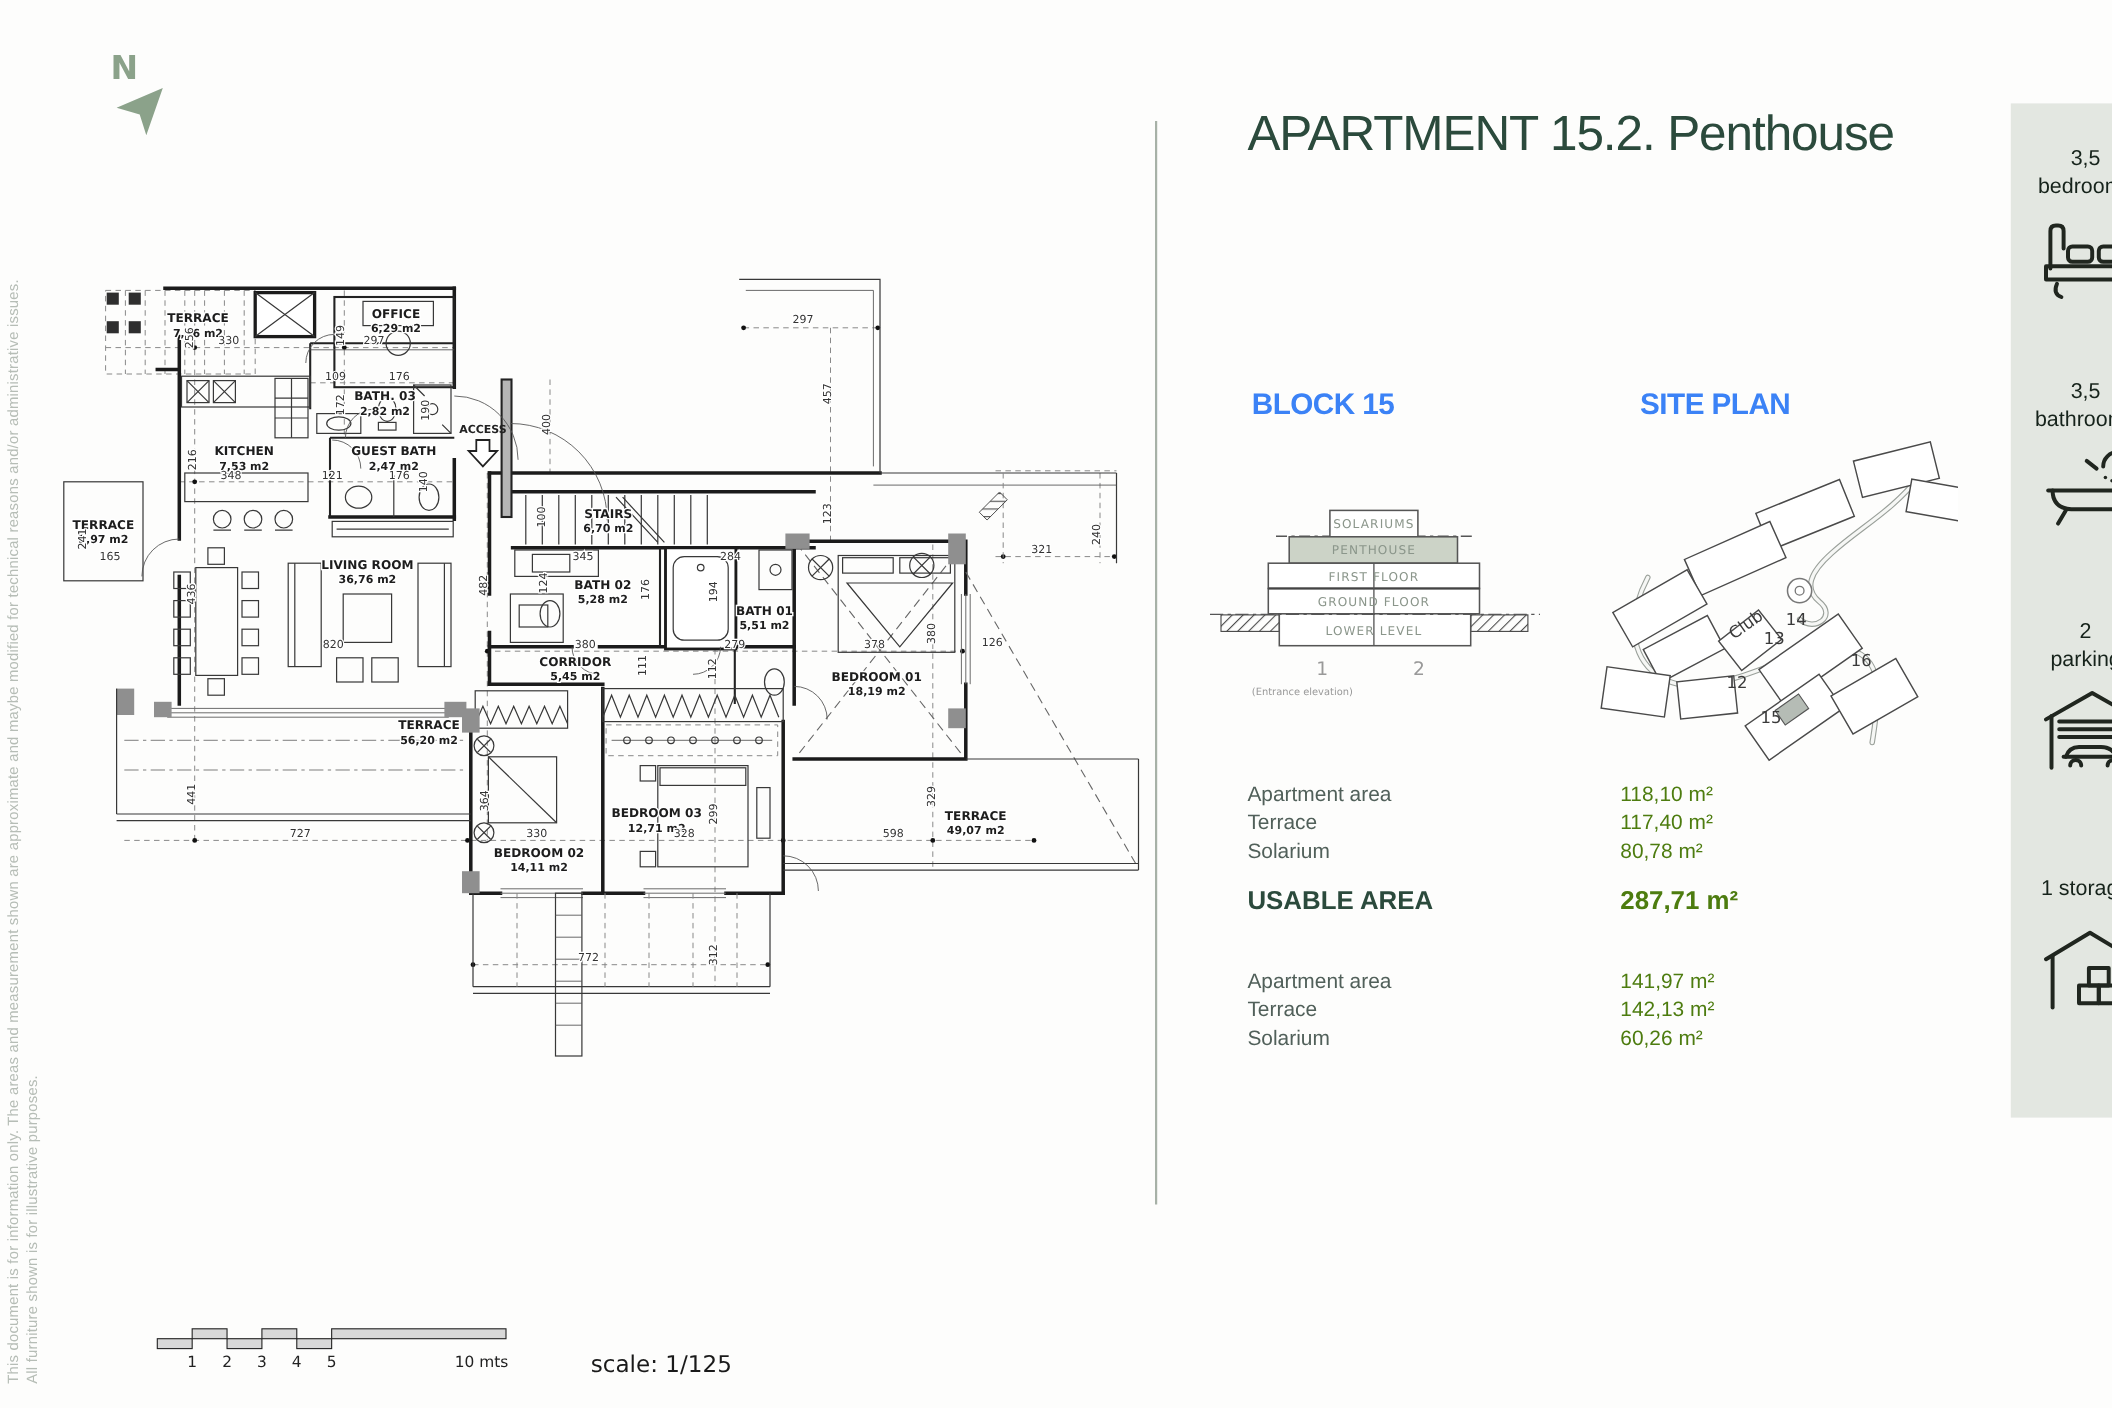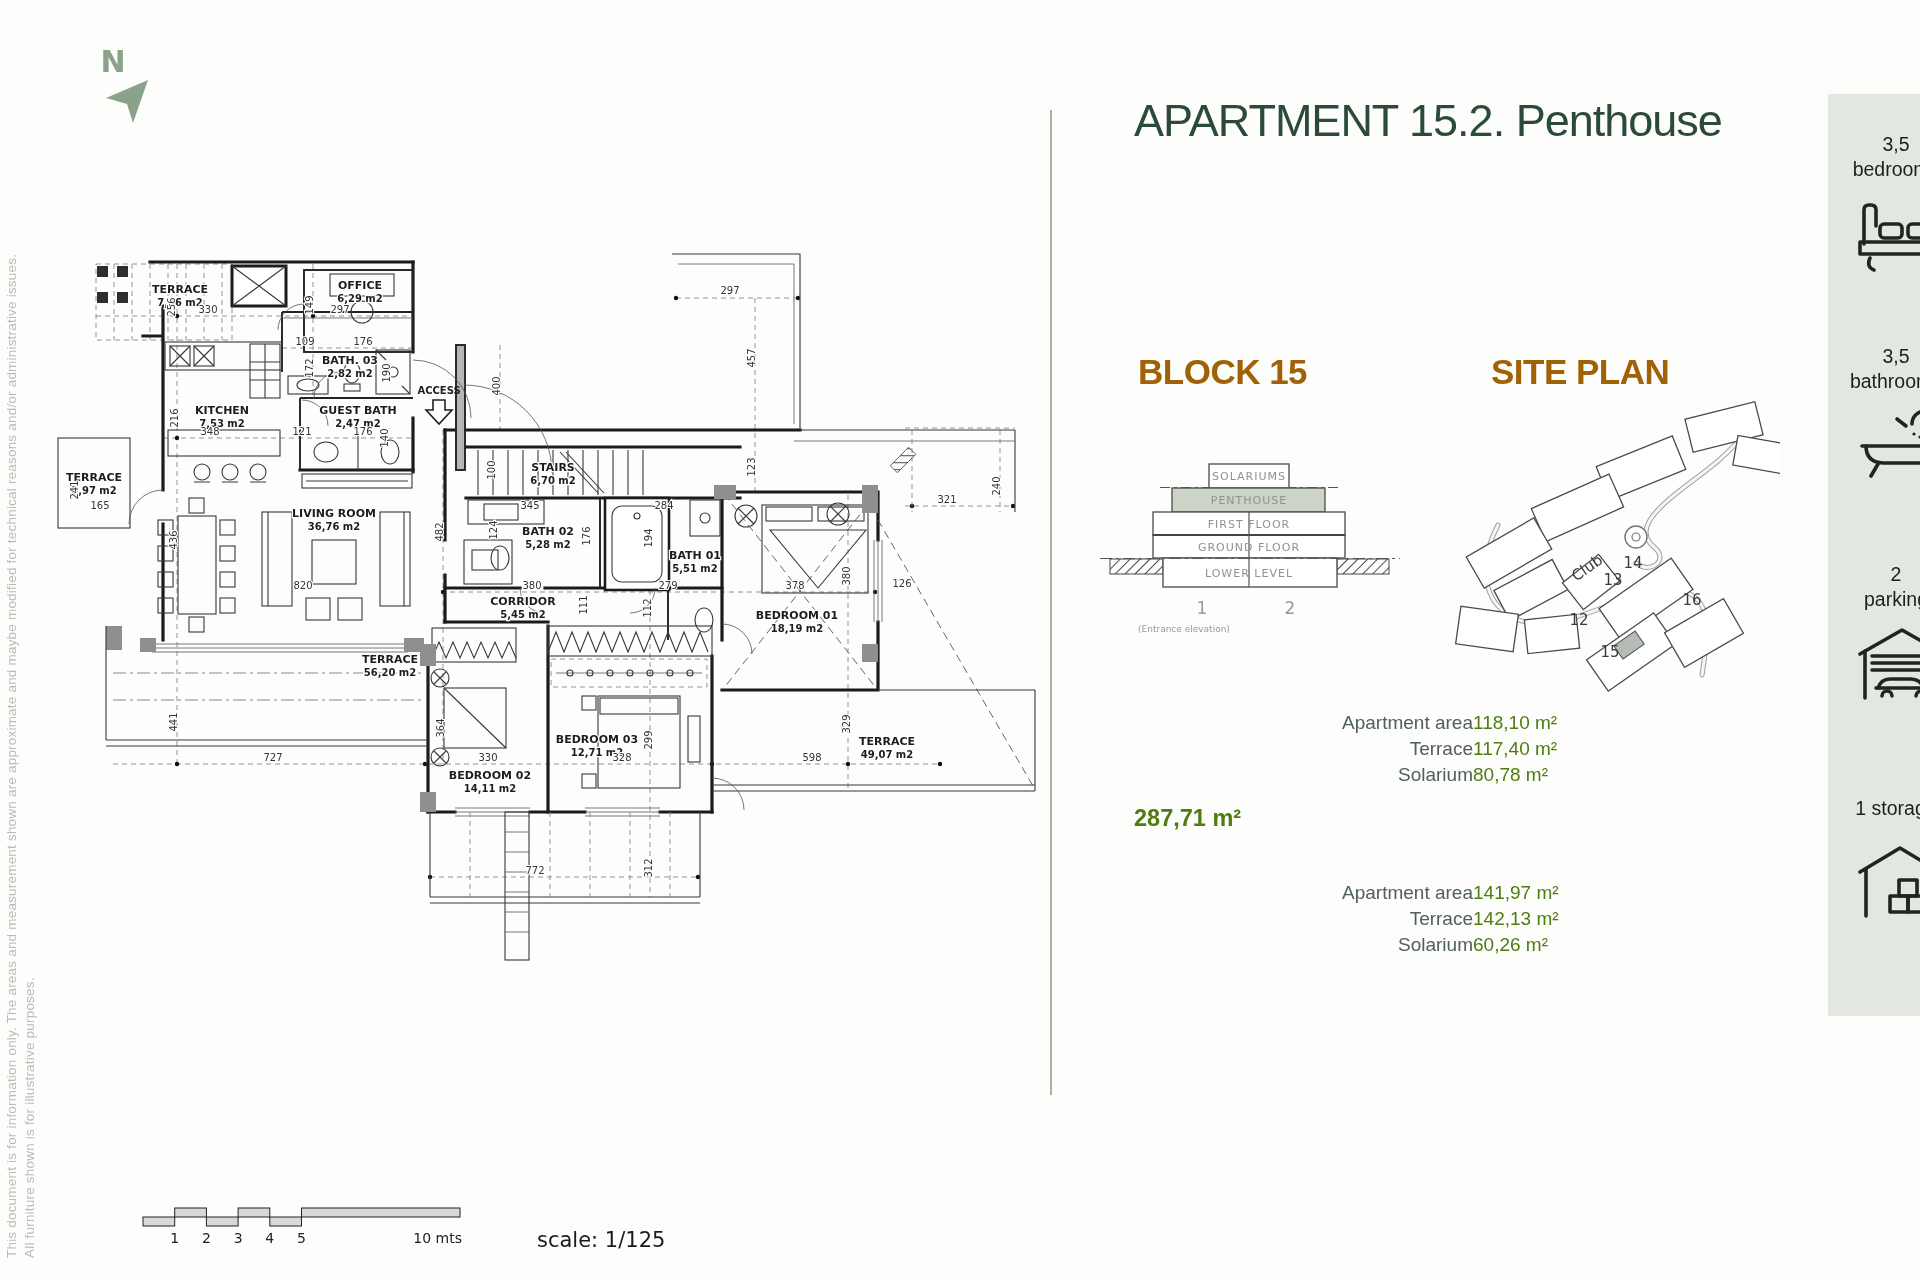--- a/index.html
+++ b/index.html
@@ -4,24 +4,24 @@
 <style>
   html,body{margin:0;padding:0;}
   body{width:1920px;height:1280px;position:relative;overflow:hidden;background:#fdfdfc;
        font-family:"Liberation Sans","DejaVu Sans",sans-serif;color:#222;}
   .abs{position:absolute;}
   
   .divider{left:1050px;top:110px;width:2px;height:985px;background:#a7b1a7;}
   .title-block{left:1134px;top:98px;}
   .title-block h1{margin:0;font-size:45px;line-height:1.0;font-weight:normal;letter-spacing:-1px;color:#2b4a3c;}
   .title-block h2{margin:9px 0 0 0;font-size:40px;line-height:1.0;font-weight:bold;letter-spacing:-0.5px;color:#95ab94;}
-  .sec-heading{font-size:35px;font-weight:bold;color:#a16207;letter-spacing:-0.5px;}
+  .sec-heading{font-size:27px;font-weight:bold;color:#3b82f6;letter-spacing:-0.5px;}
   .area-table{width:470px;font-size:19px;}
   .area-table .row{display:flex;height:26px;line-height:26px;}
-  .area-table .lbl{width:339px;color:#51605a;text-align:right;}
+  .area-table .lbl{width:339px;color:#51605a;}
   .area-table .val{color:#4d7c0f;}
   .area-table .total{display:flex;margin-top:15px;height:30px;line-height:30px;font-size:23.5px;font-weight:bold;color:#2b4a3c;}
   .area-table .total .lbl{width:339px;color:#2b4a3c;}
   
   .side-panel{left:1828px;top:94px;width:92px;height:922px;background:#e3e7e1;}
   .side-item{left:1836px;width:120px;text-align:center;font-size:19.5px;line-height:25px;color:#16231b;}
   .side-icon{left:1856px;width:80px;height:92px;}
   
   .disc{transform-origin:0 0;transform:rotate(-90deg);white-space:nowrap;
         font-size:13.5px;color:#b6bdb6;letter-spacing:0.2px;}
@@ -486,20 +486,21 @@
   </div>
   <div class="row">
     <span class="lbl">Terrace</span>
     <span class="val">117,40 m²</span>
   </div>
   <div class="row">
     <span class="lbl">Solarium</span>
     <span class="val">80,78 m²</span>
   </div>
   <div class="total">
+    <span class="lbl">USABLE AREA</span>
     <span class="val">287,71 m²</span>
   </div>
 </div>
 
 <div class="abs area-table" style="left:1134px;top:880px">
   <div class="row">
     <span class="lbl">Apartment area</span>
     <span class="val">141,97 m²</span>
   </div>
   <div class="row">

